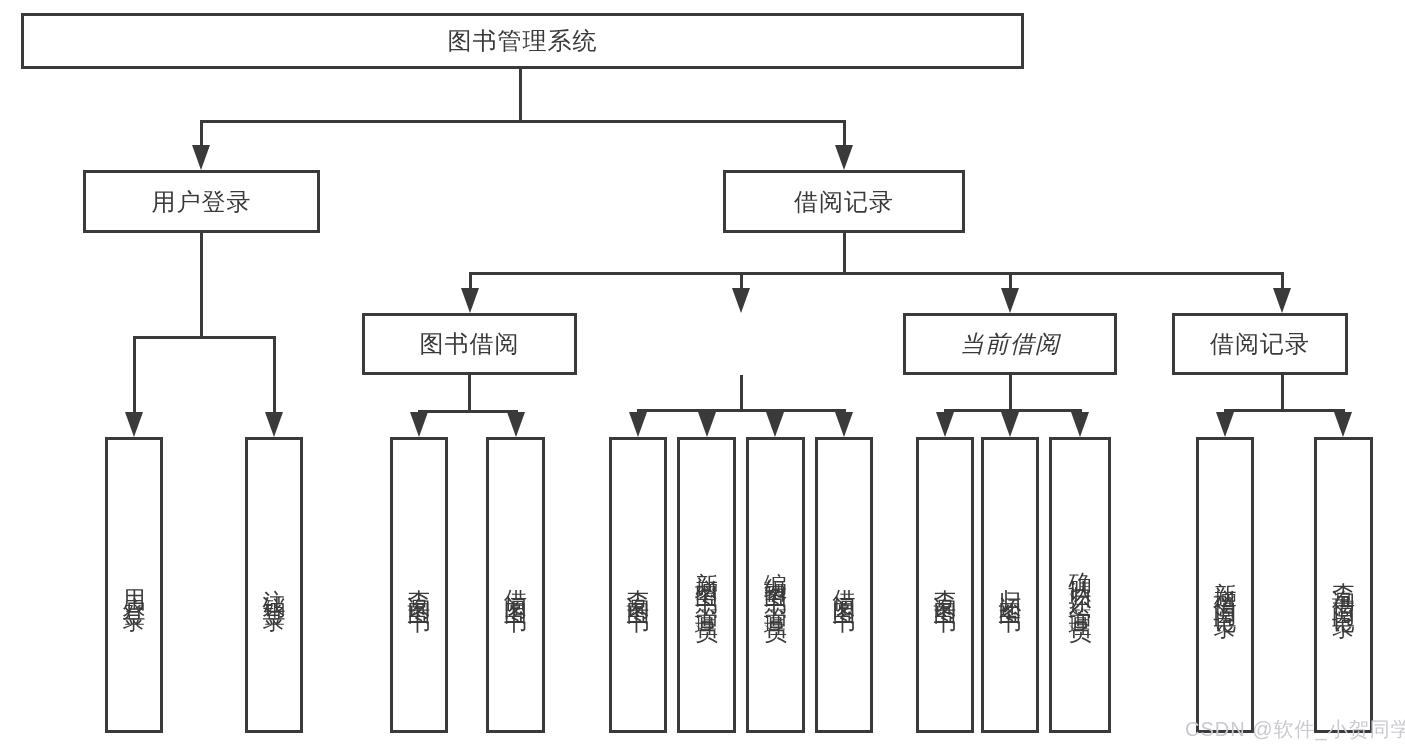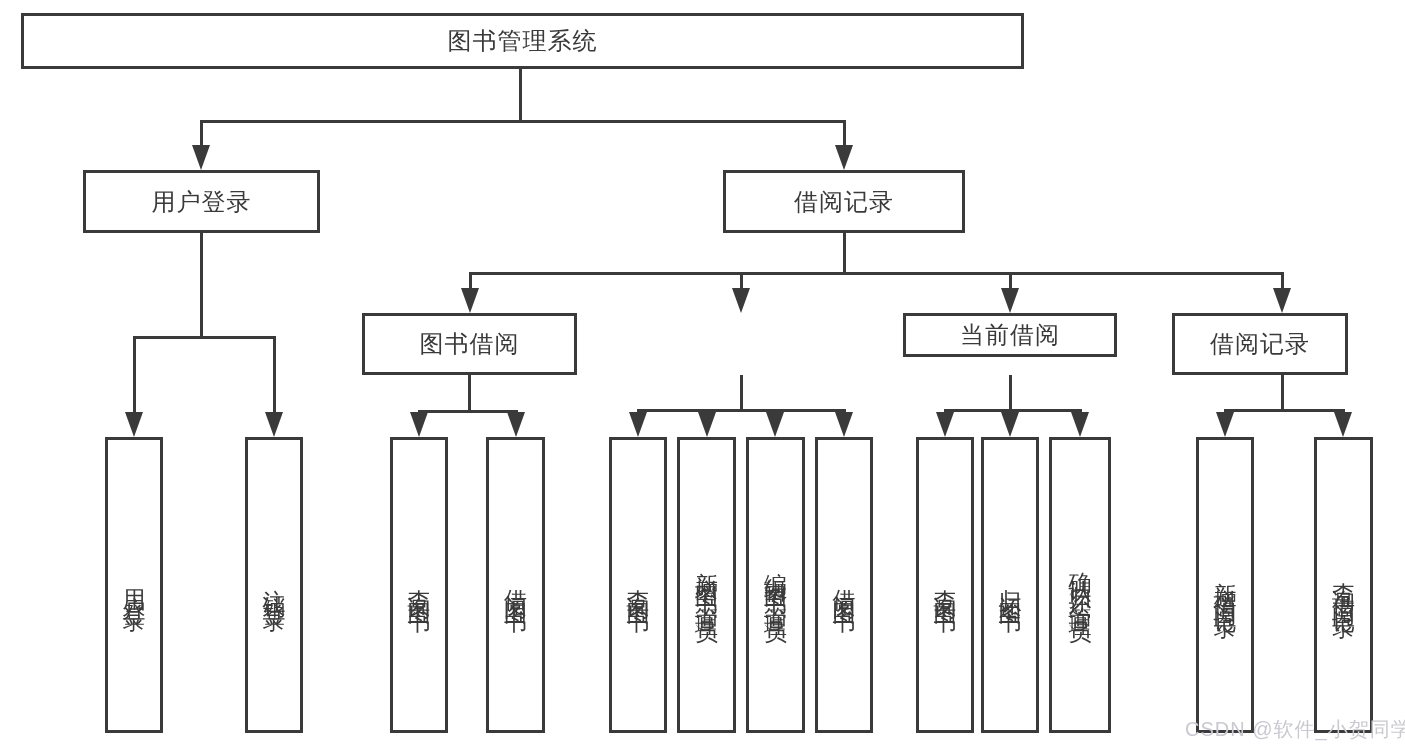--- a/index.html
+++ b/index.html
@@ -109,21 +109,21 @@
 
   <div class="box" style="left:21px;top:13px;width:1003px;height:56px;">图书管理系统</div>
 
   <div class="box" style="left:83px;top:170px;width:237px;height:63px;">用户登录</div>
 
   <div class="box" style="left:723px;top:170px;width:242px;height:63px;">借阅记录</div>
 
   <div class="box" style="left:362px;top:313px;width:215px;height:62px;">图书借阅</div>
 
 
-  <div class="box" style="left:903px;top:313px;width:214px;height:44px;">当前借阅</div>
+  <div class="box" style="left:903px;top:313px;width:214px;height:62px;font-style:italic;">当前借阅</div>
 
   <div class="box" style="left:1172px;top:313px;width:176px;height:62px;">借阅记录</div>
 
   <div class="box leaf" style="left:105px;top:437px;width:58px;height:296px;">
     <span>用户登录</span>
   </div>
   <div class="box leaf" style="left:245px;top:437px;width:58px;height:296px;">
     <span>注销登录</span>
   </div>
 

